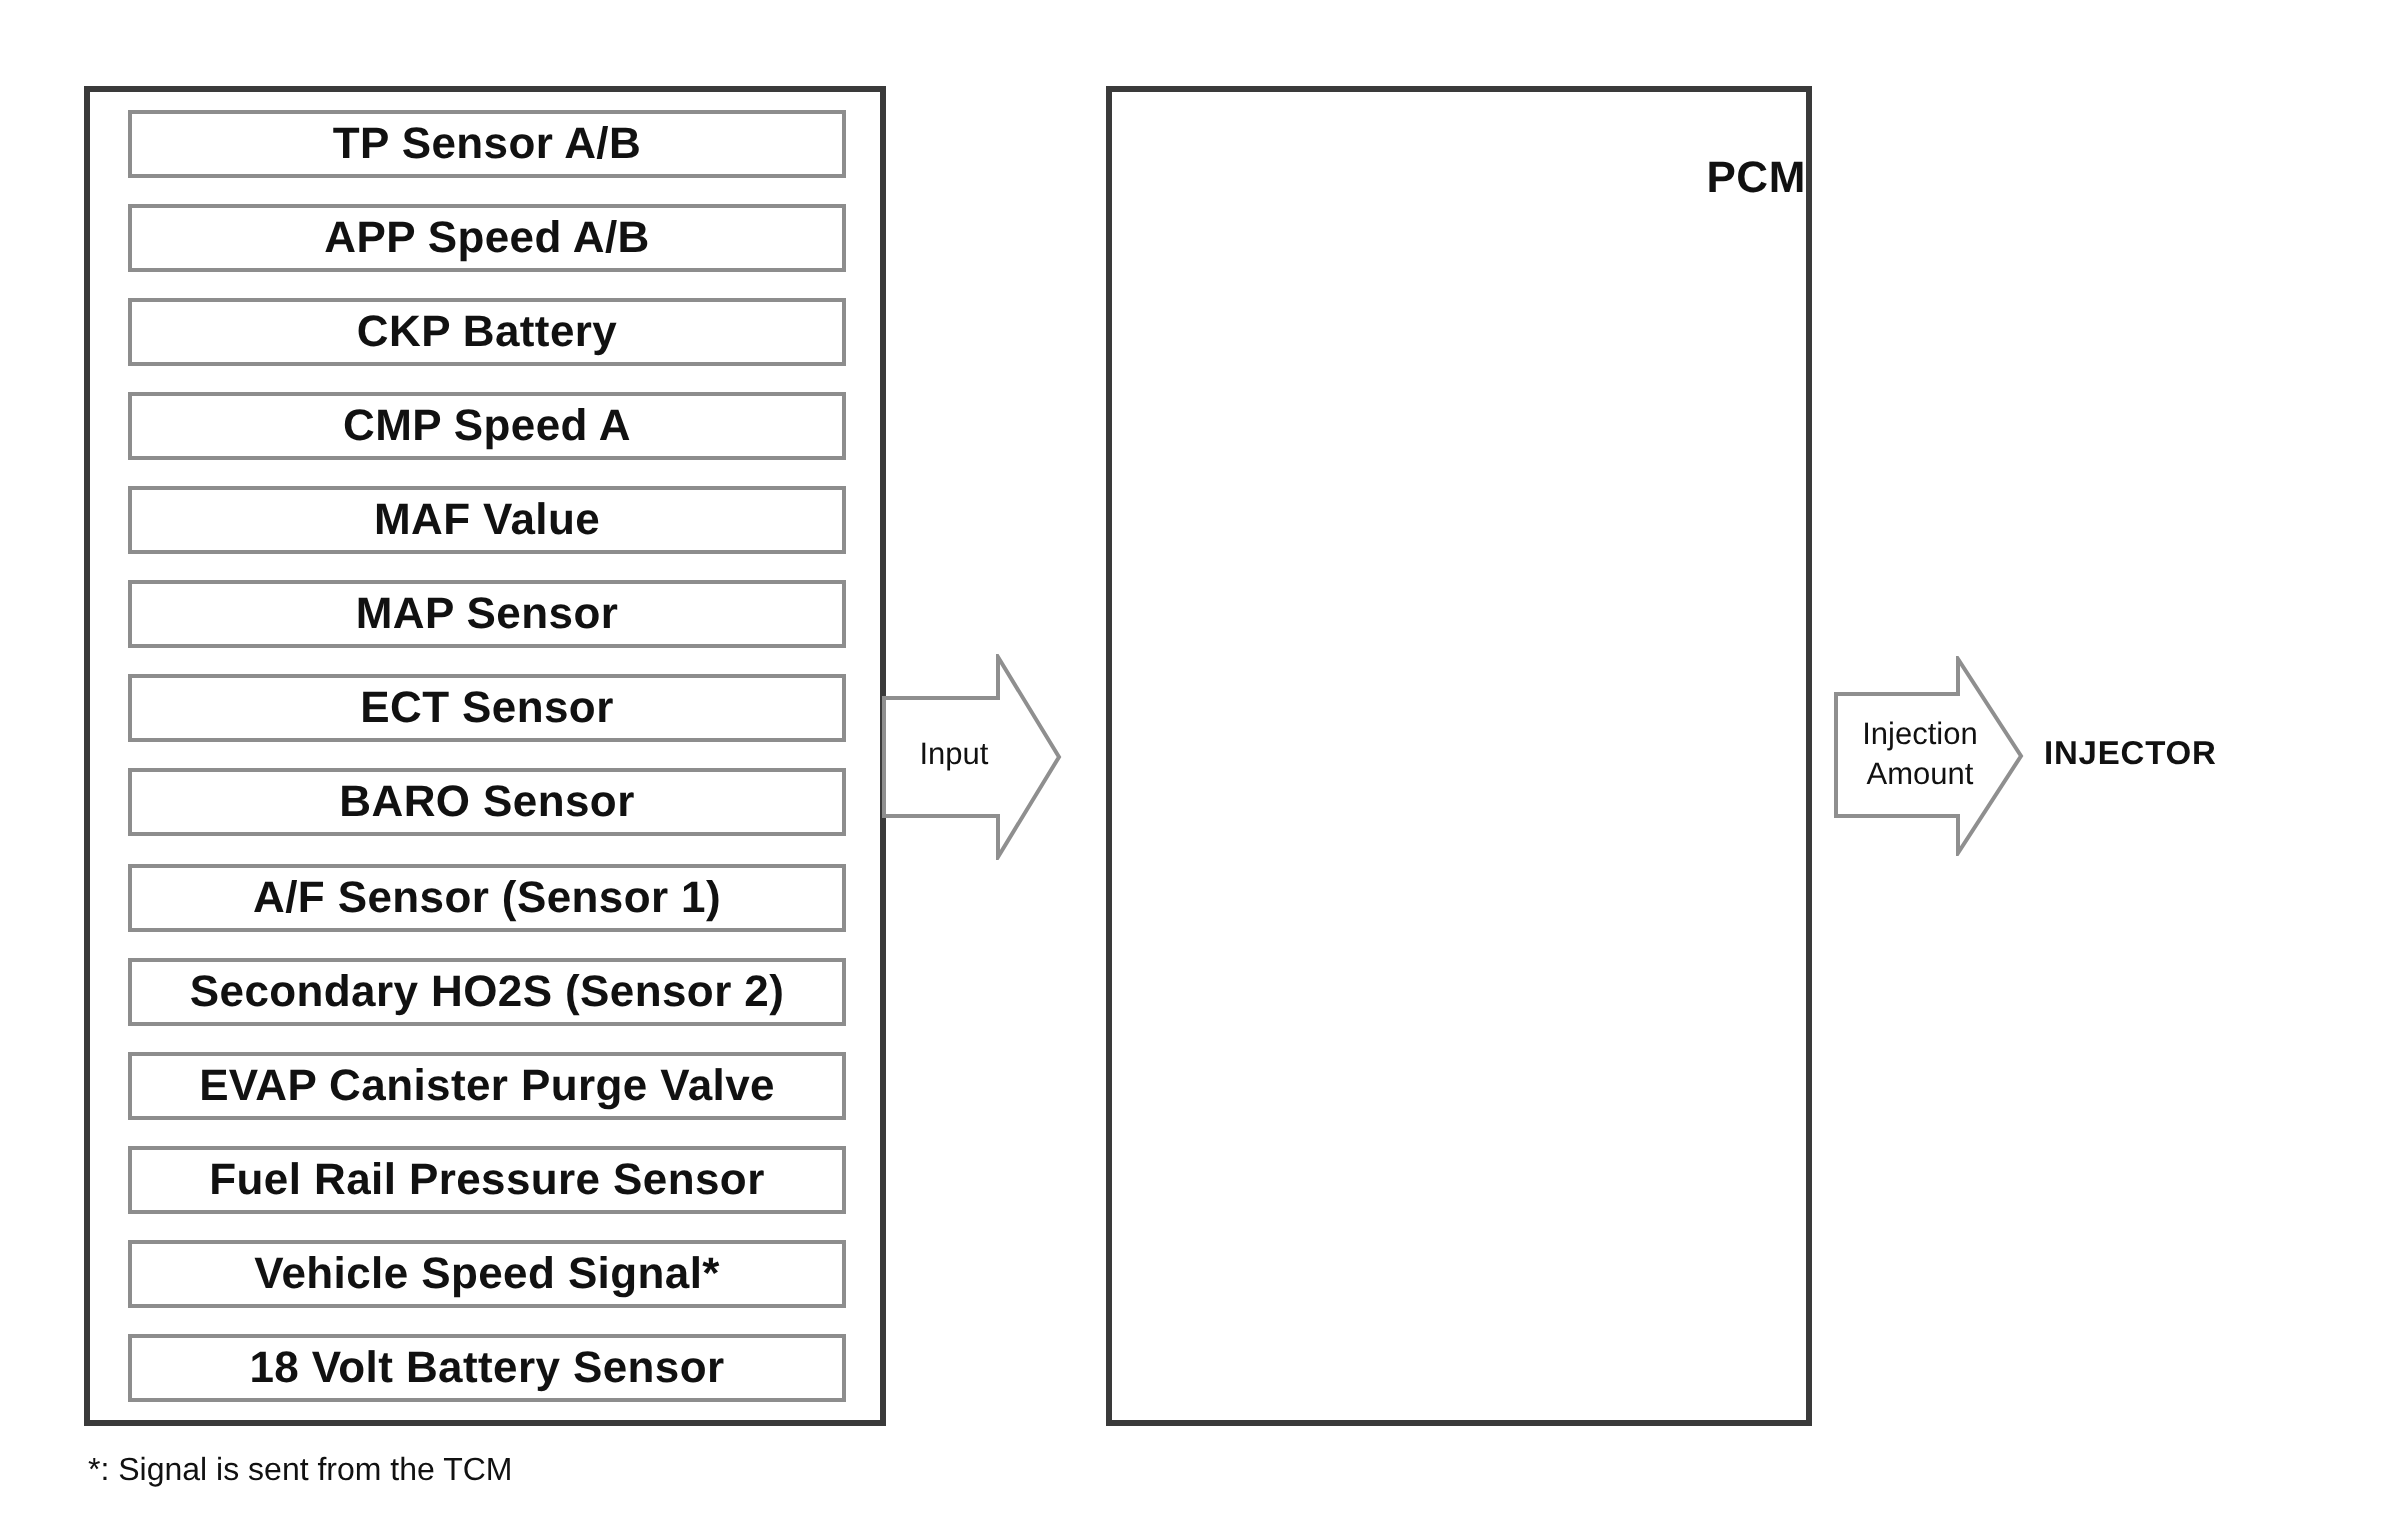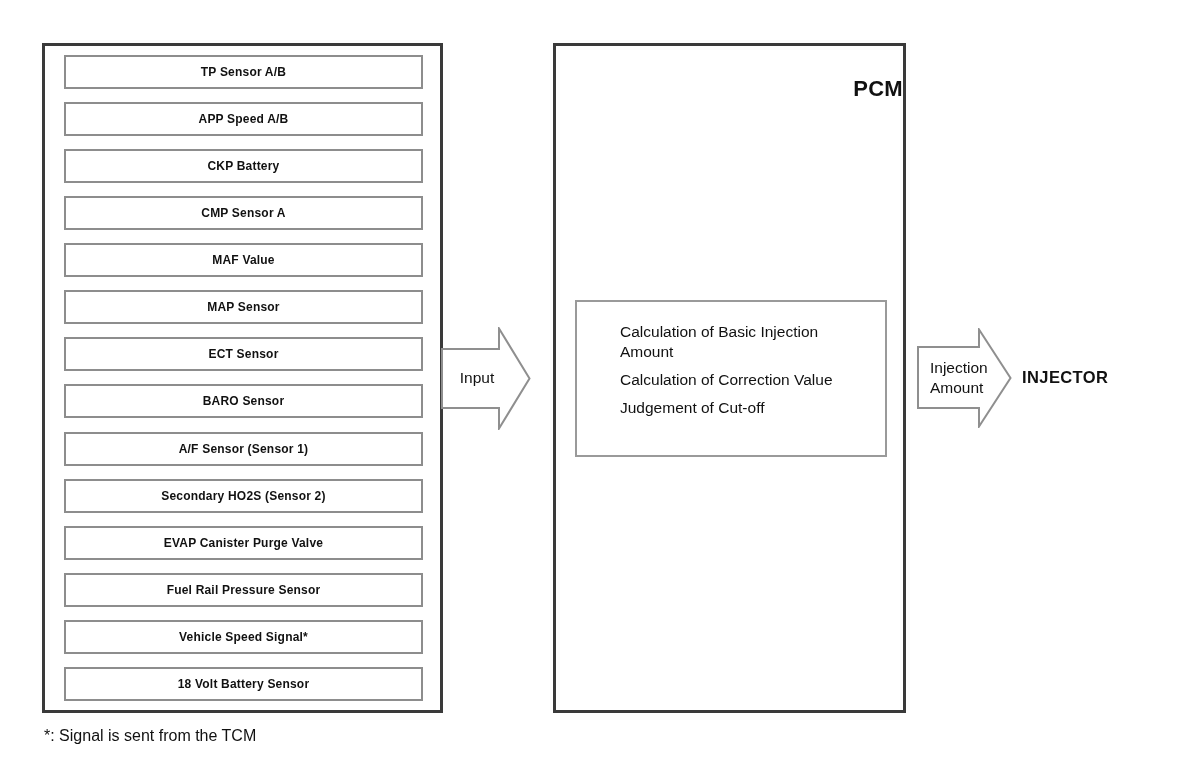--- a/index.html
+++ b/index.html
@@ -28,21 +28,21 @@
     justify-content: space-between;
     padding: 9px 17px 9px 19px;
   }
   .sensor-box {
     height: 34px;
     border: 2px solid #8d8d8d;
     background: #ffffff;
     display: flex;
     align-items: center;
     justify-content: center;
-    font-size: 12px;
+    font-size: 22px;
     font-weight: bold;
     letter-spacing: 0.2px;
     white-space: nowrap;
   }
 
   
   .arrow-wrap { position: absolute; }
   .arrow-wrap svg { display: block; }
   .arrow-label {
     position: absolute;
@@ -50,22 +50,22 @@
     line-height: 20px;
     color: #111111;
   }
   .input-arrow-wrap { left: 441px; top: 327px; width: 90px; height: 103px; }
   .input-arrow-label {
     left: 0; top: 41px; width: 72px;
     text-align: center;
   }
   .out-arrow-wrap { left: 917px; top: 328px; width: 95px; height: 100px; }
   .out-arrow-label {
-    left: 13px; top: 30px; width: 82px;
-    text-align: left;
+    left: 2px; top: 30px; width: 82px;
+    text-align: center;
   }
 
   
   .pcm-panel {
     position: absolute;
     left: 553px; top: 43px;
     width: 353px; height: 670px;
     border: 3px solid #3a3a3a;
     background: #ffffff;
   }
@@ -121,21 +121,21 @@
     <div class="sensor-box">
         <span>TP Sensor A/B</span>
       </div>
     <div class="sensor-box">
         <span>APP Speed A/B</span>
       </div>
     <div class="sensor-box">
         <span>CKP Battery</span>
       </div>
     <div class="sensor-box">
-        <span>CMP Sensor A</span>
+        <span>CMP Speed A</span>
       </div>
     <div class="sensor-box">
         <span>MAF Value</span>
       </div>
     <div class="sensor-box">
         <span>MAP Sensor</span>
       </div>
     <div class="sensor-box">
         <span>ECT Sensor</span>
       </div>
@@ -164,25 +164,20 @@
 
   <div class="arrow-wrap input-arrow-wrap">
     <svg width="90" height="103" viewBox="0 0 90 103">
       <polygon points="1,22 58,22 58,1.5 88.5,51.5 58,101.5 58,81 1,81" fill="#ffffff" stroke="#8f8f8f" stroke-width="2" stroke-linejoin="miter"></polygon>
     </svg>
     <div class="arrow-label input-arrow-label">Input</div>
   </div>
 
   <div class="pcm-panel">
     <div class="pcm-title">PCM</div>
-    <div class="pcm-function-box">
-      <div class="pcm-function-item">Calculation of Basic Injection Amount</div>
-      <div class="pcm-function-item">Calculation of Correction Value</div>
-      <div class="pcm-function-item">Judgement of Cut-off</div>
-    </div>
   </div>
 
   <div class="arrow-wrap out-arrow-wrap">
     <svg width="95" height="100" viewBox="0 0 95 100">
       <polygon points="1,19 62,19 62,1.5 93.5,50 62,98.5 62,80 1,80" fill="#ffffff" stroke="#8f8f8f" stroke-width="2" stroke-linejoin="miter"></polygon>
     </svg>
     <div class="arrow-label out-arrow-label">Injection Amount</div>
   </div>
 
   <div class="injector-label">INJECTOR</div>

